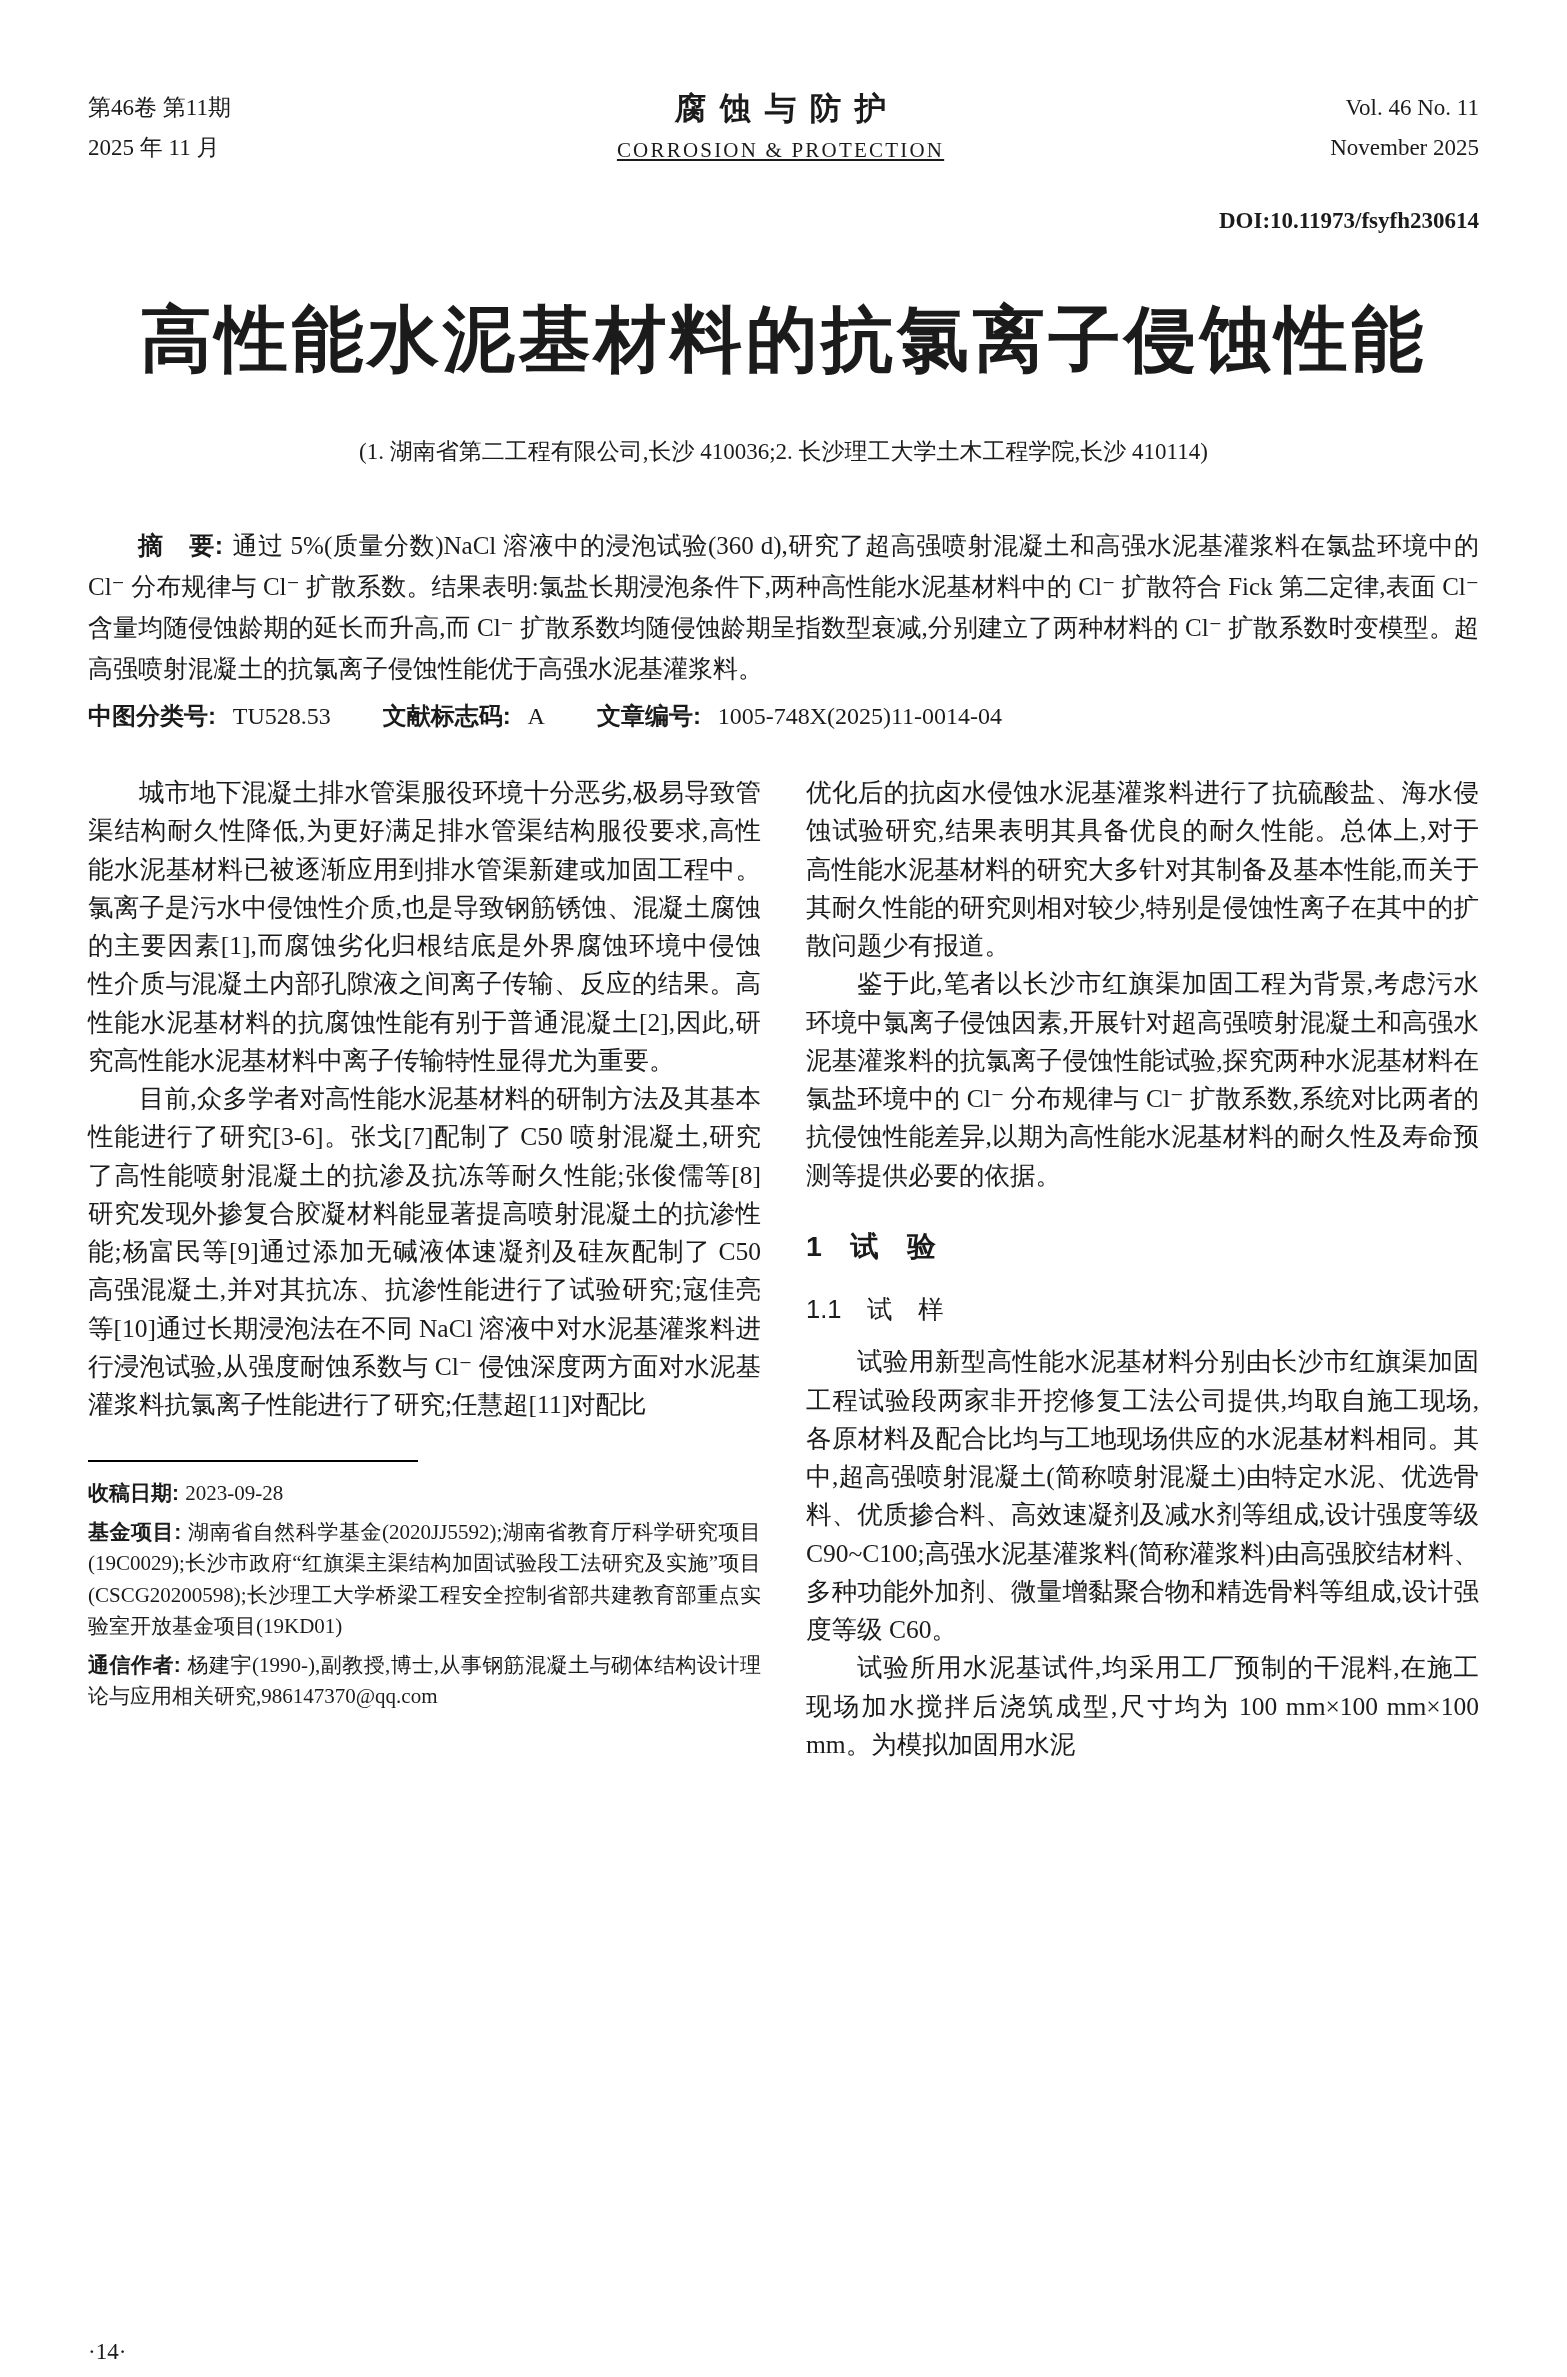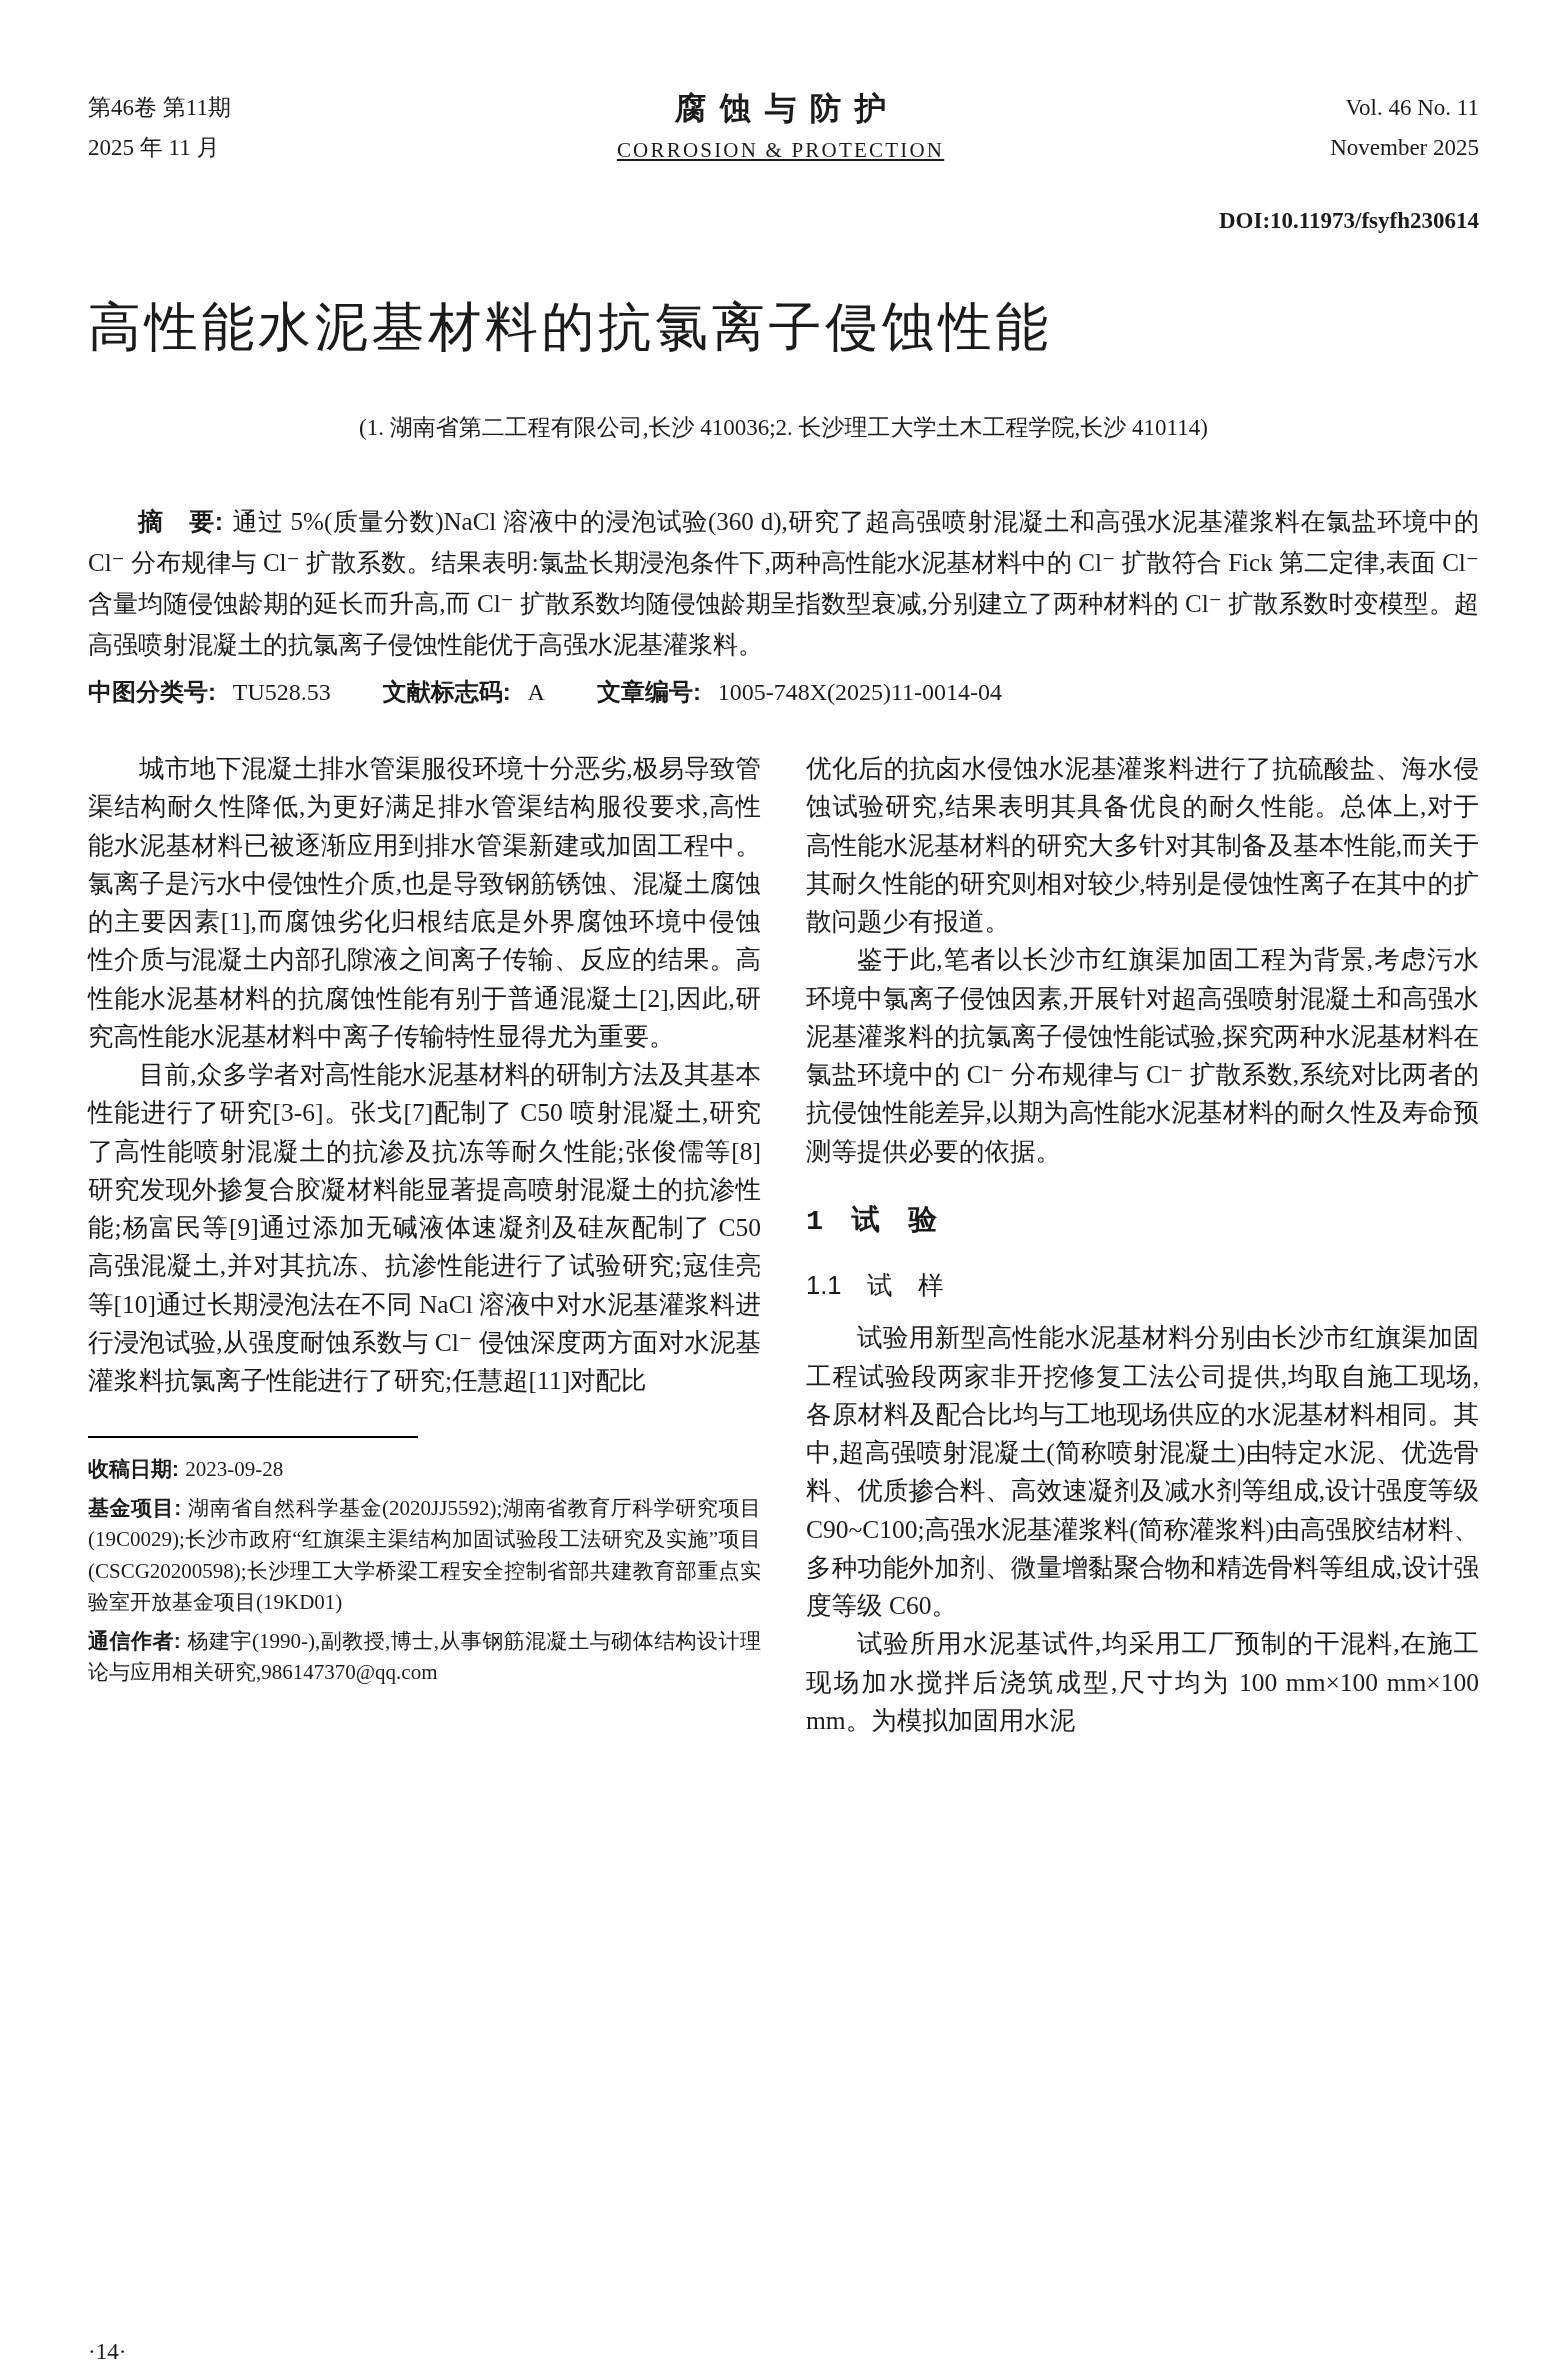--- a/index.html
+++ b/index.html
@@ -29,24 +29,24 @@
   .jt-en { font-size: 21px; letter-spacing: 2.2px; margin-top: 7.5px; text-decoration: underline; }
   
   .doi {
     text-align: right;
     font-weight: 700;
     font-size: 23px;
     margin-top: 39px;
   }
   
   .paper-title {
-    text-align: left;
-    font-family: "Liberation Sans", "DejaVu Sans", sans-serif;
-    font-weight: 400;
-    font-size: 53px;
+    text-align: center;
+    font-family: "Liberation Sans", "DejaVu Sans", sans-serif;
+    font-weight: 700;
+    font-size: 72px;
     letter-spacing: 3.7px;
     margin: 58px 0 48px 0;
   }
   .authors { text-align: center; font-size: 28px; margin-bottom: 31.5px; }
   .affiliation { text-align: center; font-size: 23px; margin-bottom: 58px; }
   
   .abstract {
     font-size: 25px;
     line-height: 1.65;
     text-align: justify;
@@ -76,21 +76,21 @@
   .body-columns { display: flex; gap: 45px; }
   .col {
     flex: 1;
     font-size: 25.5px;
     line-height: 1.5;
     text-align: justify;
   }
   .col p { margin: 0; text-indent: 2em; }
   .col p.no-indent { text-indent: 0; }
   .section-h1 {
-    font-family: Liberation Mono, monospace;
+    font-family: Liberation Sans, sans-serif;
     font-weight: 700;
     font-size: 28.5px;
     margin: 30px 0 19.5px 0;
   }
   .section-h2 {
     font-family: "Liberation Sans", "DejaVu Sans", sans-serif;
     font-weight: 400;
     font-size: 25.5px;
     margin: 22.5px 0 15px 0;
   }

